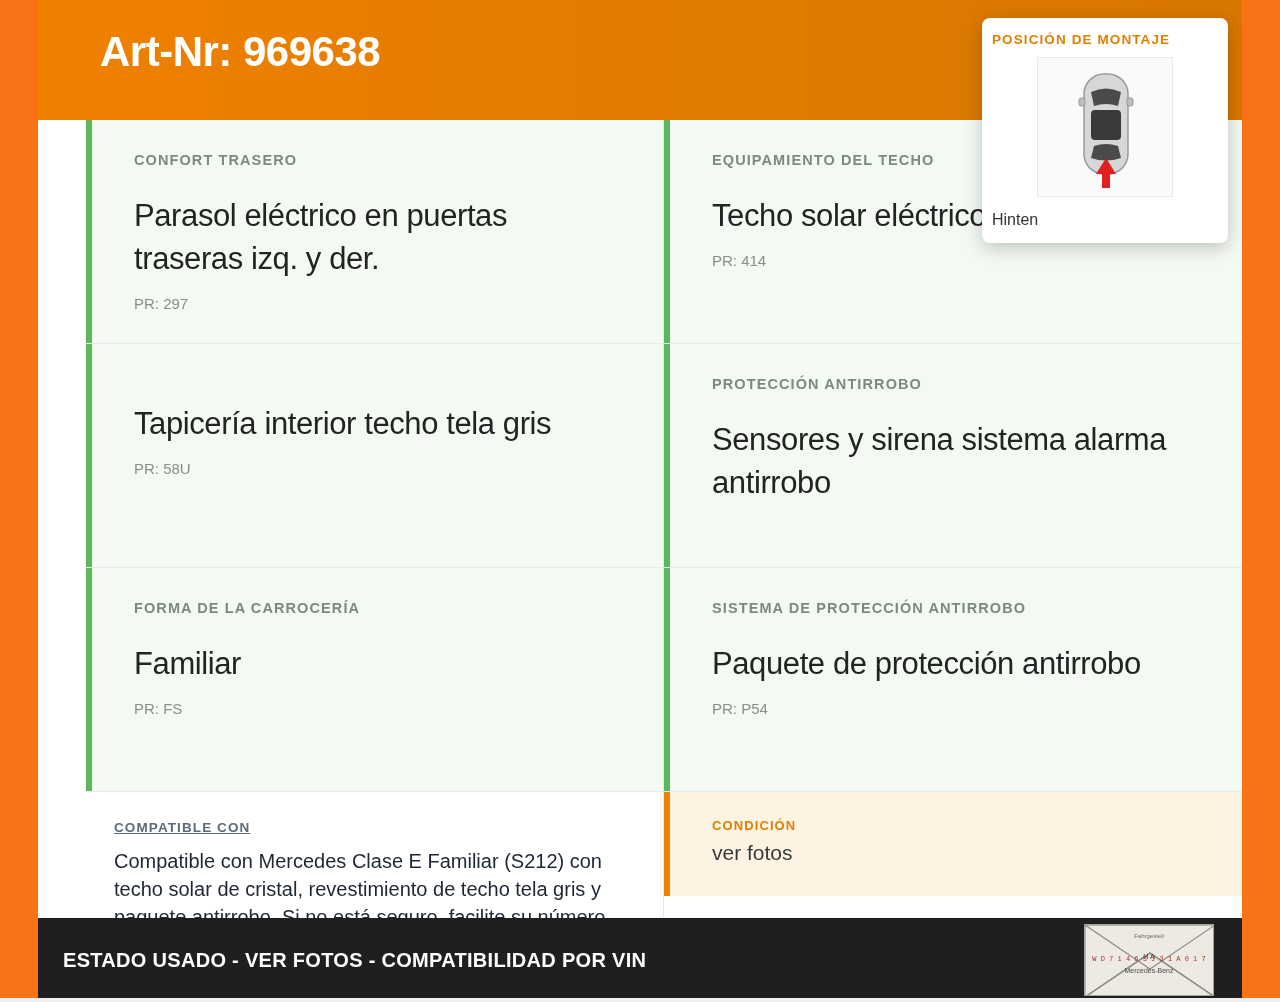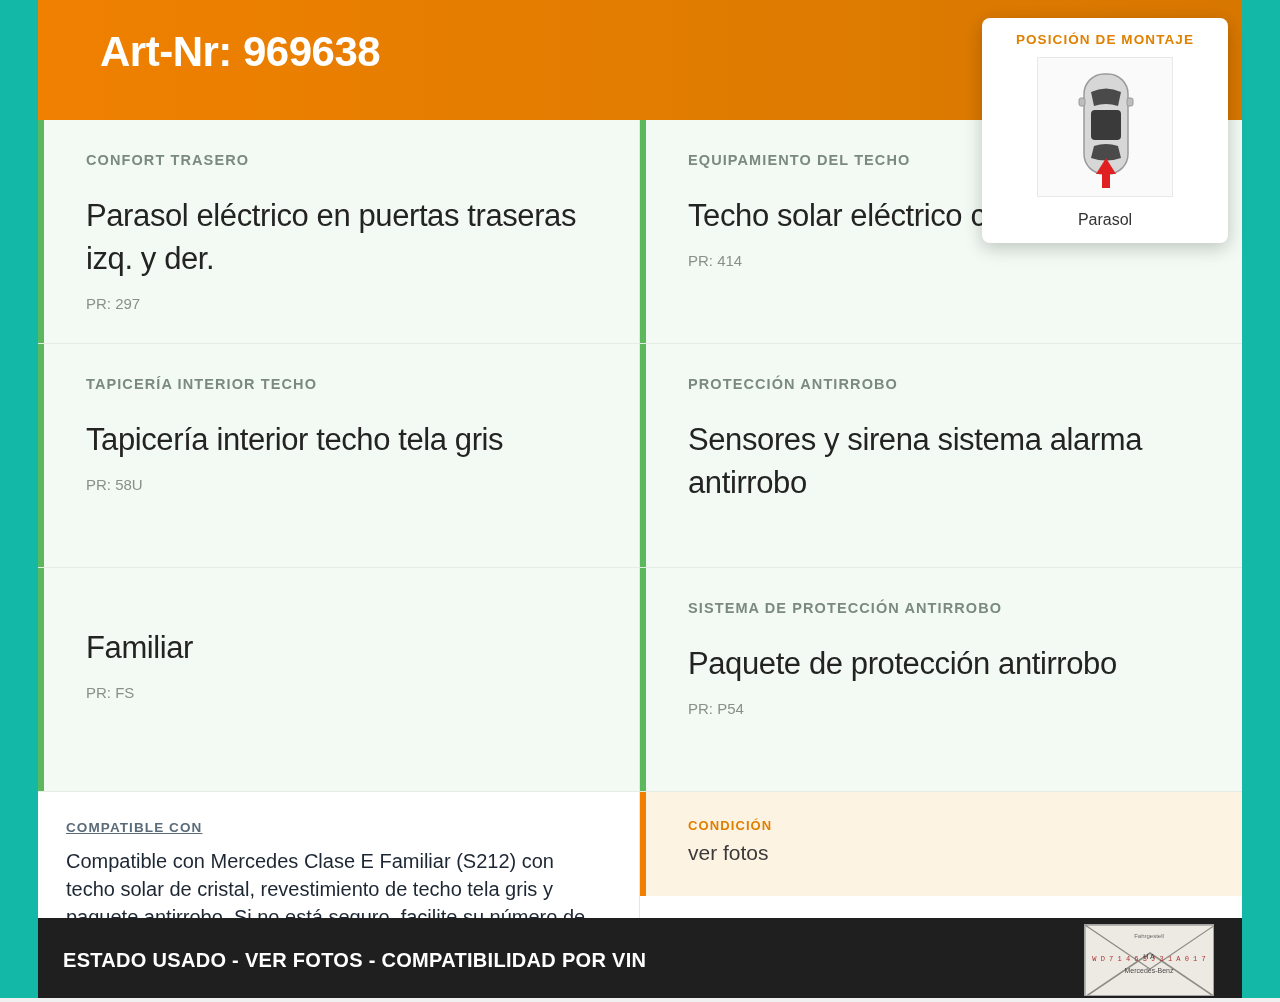--- a/index.html
+++ b/index.html
@@ -6,21 +6,21 @@
   html, body {
     margin: 0; padding: 0;
     width: 1280px; height: 1002px;
     background: #f0f0f0;
     font-family: "Liberation Sans", sans-serif;
   }
   .page {
     position: relative;
     width: 1280px;
     height: 998px;
-    background: #14b8a6;
+    background: #f97316;
     overflow: hidden;
   }
   .sheet {
     position: absolute;
     left: 38px;
     top: 0;
     width: 1204px;
     height: 1002px;
     background: #ffffff;
   }
@@ -36,20 +36,21 @@
     top: 28px;
     font-size: 42px;
     font-weight: bold;
     color: #ffffff;
     letter-spacing: -0.5px;
   }
   
   .grid {
     display: flex;
     width: 100%;
+    padding-left: 48px;
   }
   .col {
     width: 50%;
     position: relative;
   }
   .col-left { border-right: 1px solid #e6e6e6; }
 
   .feature {
     position: relative;
     background: #f3faf3;
@@ -127,21 +128,21 @@
   
   .badge {
     position: absolute;
     right: 14px;
     top: 18px;
     width: 246px;
     background: #ffffff;
     border-radius: 8px;
     box-shadow: 0 5px 18px rgba(0,0,0,0.22);
     padding: 14px 10px 14px 10px;
-    text-align: center;
+    text-align: left;
     z-index: 20;
   }
   .badge-title {
     font-size: 13.5px;
     font-weight: bold;
     letter-spacing: 1.1px;
     color: #e08000;
     text-transform: uppercase;
     margin-bottom: 10px;
   }
@@ -242,26 +243,26 @@
 
       <div class="col col-left">
 
         <div class="feature">
           <div class="cat">CONFORT TRASERO</div>
           <div class="title">Parasol eléctrico en puertas traseras izq. y der.</div>
           <div class="pr">PR: 297</div>
         </div>
 
         <div class="feature">
-          <div class="cat">TAPICERÍA INTERIOR TECHO</div>
           <div class="title">Tapicería interior techo tela gris</div>
           <div class="pr">PR: 58U</div>
         </div>
 
         <div class="feature">
+          <div class="cat">FORMA DE LA CARROCERÍA</div>
           <div class="title">Familiar</div>
           <div class="pr">PR: FS</div>
         </div>
 
         <div class="feature compat">
           <div class="cat">COMPATIBLE CON</div>
           <div class="body">Compatible con Mercedes Clase E Familiar (S212) con techo solar de cristal, revestimiento de techo tela gris y paquete antirrobo. Si no está seguro, facilite su número de bastidor.</div>
         </div>
 
       </div>
@@ -311,21 +312,21 @@
 
             <rect x="41" y="40" width="6" height="8" rx="2" fill="#bdbdbd" stroke="#9a9a9a"></rect>
             <rect x="89" y="40" width="6" height="8" rx="2" fill="#bdbdbd" stroke="#9a9a9a"></rect>
           </g>
 
           <g>
             <path d="M68 100 L58 116 L64 116 L64 130 L72 130 L72 116 L78 116 Z" fill="#e02020"></path>
           </g>
         </svg>
       </div>
-      <div class="badge-label">Parasol</div>
+      <div class="badge-label">Hinten</div>
     </div>
 
     <div class="footer">
       <div class="footer-text">ESTADO USADO - VER FOTOS - COMPATIBILIDAD POR VIN</div>
       <div class="footer-plate">
         <svg class="plate-env" width="130" height="72" viewBox="0 0 130 72" aria-hidden="true">
           <rect x="0.5" y="0.5" width="129" height="71" fill="#eceae3" stroke="#b9b6ad"></rect>
           <path d="M0 72 L65 28 L130 72" fill="none" stroke="#8d8a83" stroke-width="1.6"></path>
           <path d="M0 0 L65 44 L130 0" fill="none" stroke="#8d8a83" stroke-width="1.2"></path>
         </svg>

